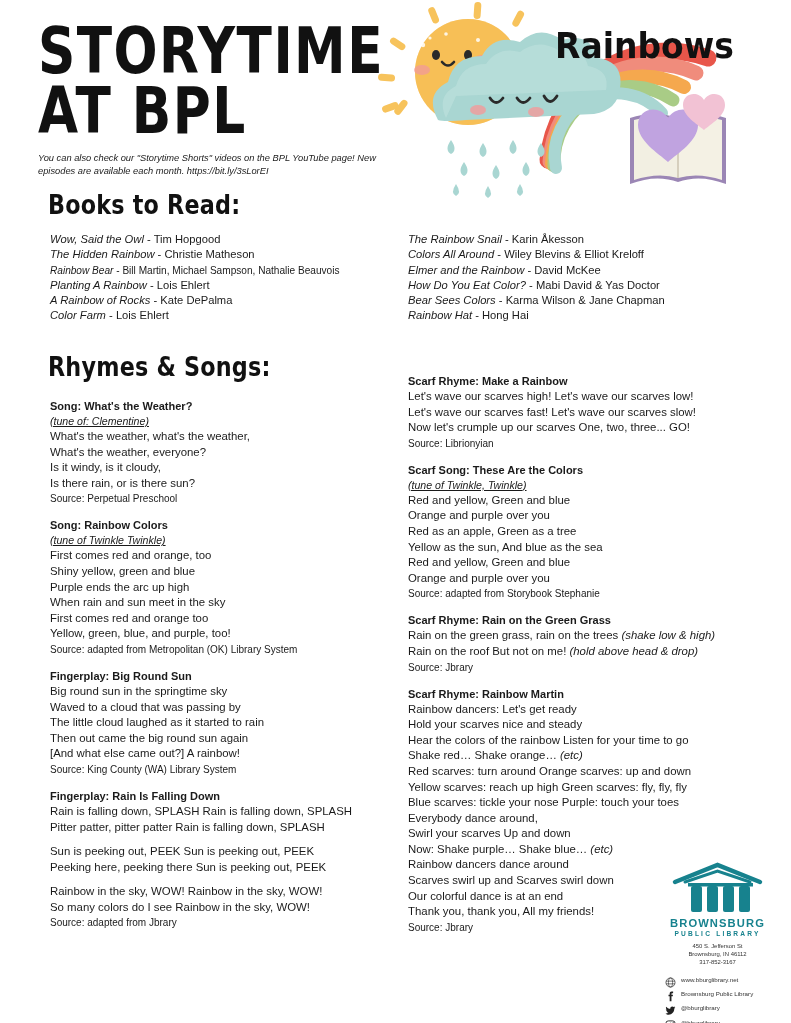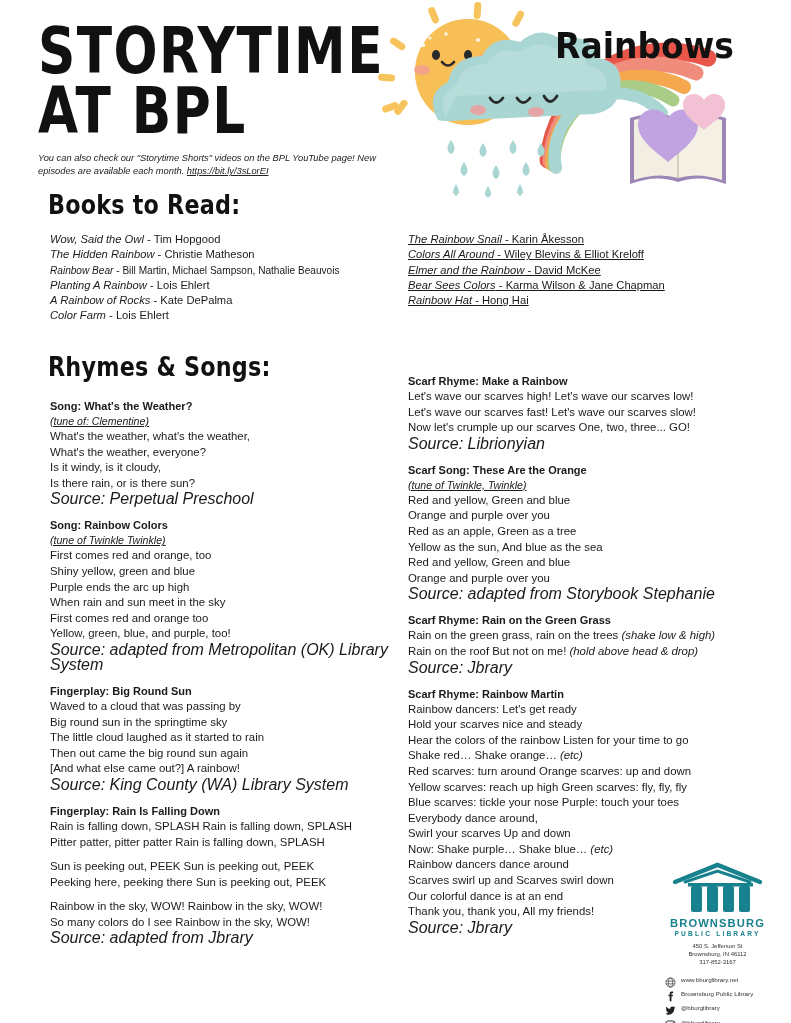--- a/index.html
+++ b/index.html
@@ -26,21 +26,21 @@
     margin:0;
     text-transform:uppercase;
     transform:scaleY(1.18) scaleX(0.96);
     transform-origin:left top;
   }
   .main-title .l2{display:block;}
   .blurb{
     position:absolute;left:38px;top:152px;width:348px;
     font-size:9.3px;line-height:13px;font-style:italic;color:#222;
   }
-  .blurb .lnk{text-decoration:underline;}
+  .blurb .lnk{}
 
   
   .art{position:absolute;left:378px;top:0px;width:400px;height:200px;}
   .art svg{display:block;}
   .rainbow-word{
     position:absolute;left:555px;top:24px;
     font-family:"DejaVu Sans", sans-serif;
     font-weight:bold;font-size:33px;color:#111;
     letter-spacing:0px;
     transform:scaleY(1.1);
@@ -60,34 +60,34 @@
   }
   #books-head{position:absolute;left:48px;top:190px;}
   #rhymes-head{position:absolute;left:48px;top:352px;}
 
   
   .col{position:absolute;font-size:11.2px;line-height:15.3px;}
   .col-left{left:50px;width:350px;}
   .col-right{left:408px;width:360px;}
 
   #books-left{top:232px;}
-  #books-right{top:232px;text-decoration:underline;}
+  #books-right{top:232px;}
   #rhymes-left{top:398px;}
   #rhymes-right{top:373px;}
 
   .booklist div{white-space:nowrap;}
   .booklist .ttl{font-style:italic;}
   .book-small{font-size:10.1px;}
 
   .block{margin-bottom:11px;}
   .blk-title{font-weight:bold;font-size:11px;line-height:16px;}
   .tune{font-style:italic;font-size:10.6px;line-height:15px;text-decoration:underline;}
   .line{font-size:11.4px;line-height:15.6px;white-space:nowrap;}
   .line .em{font-style:italic;}
-  .src{font-style:italic;font-size:16px;line-height:15px;}
+  .src{font-size:10px;line-height:15px;}
   .gap{height:9px;}
 
   
   .logo{position:absolute;left:655px;top:862px;width:125px;text-align:center;}
   .logo-mark{width:125px;height:52px;display:block;}
   .logo-name{
     font-family:"Liberation Sans", sans-serif;
     font-weight:bold;font-size:11.2px;letter-spacing:1.1px;
     color:#17828e;margin-top:3px;
   }
@@ -208,20 +208,21 @@
       <div><span class="ttl">The Hidden Rainbow</span><span> - Christie Matheson</span></div>
       <div class="book-small"><span class="ttl">Rainbow Bear</span><span> - Bill Martin, Michael Sampson, Nathalie Beauvois</span></div>
       <div><span class="ttl">Planting A Rainbow</span><span> - Lois Ehlert</span></div>
       <div><span class="ttl">A Rainbow of Rocks</span><span> - Kate DePalma</span></div>
       <div><span class="ttl">Color Farm</span><span> - Lois Ehlert</span></div>
     </div>
   <div class="col col-right booklist" id="books-right">
       <div><span class="ttl">The Rainbow Snail</span><span> - Karin Åkesson</span></div>
       <div><span class="ttl">Colors All Around</span><span> - Wiley Blevins &amp; Elliot Kreloff</span></div>
       <div><span class="ttl">Elmer and the Rainbow</span><span> - David McKee</span></div>
+      <div><span class="ttl">How Do You Eat Color?</span><span> - Mabi David &amp; Yas Doctor</span></div>
       <div><span class="ttl">Bear Sees Colors</span><span> - Karma Wilson &amp; Jane Chapman</span></div>
       <div><span class="ttl">Rainbow Hat</span><span> - Hong Hai</span></div>
     </div>
 
   <h2 class="sec-head" id="rhymes-head">Rhymes &amp; Songs:</h2>
 
   <div class="col col-left" id="rhymes-left">
       <div class="block">
         <div class="blk-title">Song: What's the Weather?</div>
         <div class="tune">(tune of: Clementine)</div>
@@ -237,22 +238,22 @@
         <div class="line">First comes red and orange, too</div>
         <div class="line">Shiny yellow, green and blue</div>
         <div class="line">Purple ends the arc up high</div>
         <div class="line">When rain and sun meet in the sky</div>
         <div class="line">First comes red and orange too</div>
         <div class="line">Yellow, green, blue, and purple, too!</div>
         <div class="src">Source: adapted from Metropolitan (OK) Library System</div>
       </div>
       <div class="block">
         <div class="blk-title">Fingerplay: Big Round Sun</div>
+        <div class="line">Big round sun in the springtime sky</div>
         <div class="line">Waved to a cloud that was passing by</div>
-        <div class="line">Big round sun in the springtime sky</div>
         <div class="line">The little cloud laughed as it started to rain</div>
         <div class="line">Then out came the big round sun again</div>
         <div class="line">[And what else came out?] A rainbow!</div>
         <div class="src">Source: King County (WA) Library System</div>
       </div>
       <div class="block">
         <div class="blk-title">Fingerplay: Rain Is Falling Down</div>
         <div class="line">Rain is falling down, SPLASH Rain is falling down, SPLASH</div>
         <div class="line">Pitter patter, pitter patter Rain is falling down, SPLASH</div>
         <div class="gap"></div>
@@ -266,21 +267,21 @@
     </div>
   <div class="col col-right" id="rhymes-right">
       <div class="block">
         <div class="blk-title">Scarf Rhyme: Make a Rainbow</div>
         <div class="line">Let's wave our scarves high! Let's wave our scarves low!</div>
         <div class="line">Let's wave our scarves fast! Let's wave our scarves slow!</div>
         <div class="line">Now let's crumple up our scarves One, two, three... GO!</div>
         <div class="src">Source: Librionyian</div>
       </div>
       <div class="block">
-        <div class="blk-title">Scarf Song: These Are the Orange</div>
+        <div class="blk-title">Scarf Song: These Are the Colors</div>
         <div class="tune">(tune of Twinkle, Twinkle)</div>
         <div class="line">Red and yellow, Green and blue</div>
         <div class="line">Orange and purple over you</div>
         <div class="line">Red as an apple, Green as a tree</div>
         <div class="line">Yellow as the sun, And blue as the sea</div>
         <div class="line">Red and yellow, Green and blue</div>
         <div class="line">Orange and purple over you</div>
         <div class="src">Source: adapted from Storybook Stephanie</div>
       </div>
       <div class="block">

